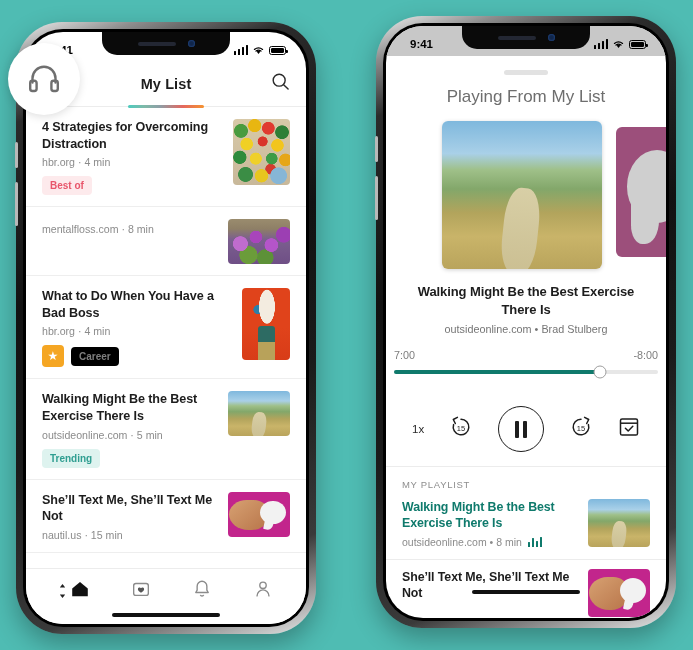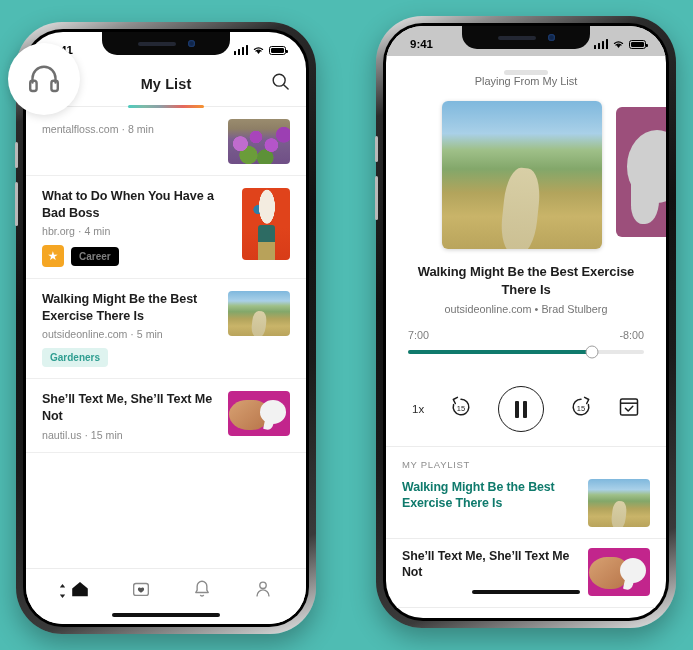--- a/index.html
+++ b/index.html
@@ -189,31 +189,31 @@
     width: 72px; height: 72px; border-radius: 50%;
     background: #fff;
     display: flex; align-items: center; justify-content: center;
     box-shadow: 0 2px 8px rgba(0,0,0,.13);
     z-index: 60;
   }
 
   
   .player-statusbar { background: #c8c8c8; }
   .grabber { width: 44px; height: 5px; border-radius: 3px; background: #e2e2e2; margin: 14px auto 0; }
-  .playing-from { text-align:center; font-size: 11px; color: #6e6e6e; font-weight: 500;}
+  .playing-from { text-align:center; font-size: 17px; color: #6e6e6e; margin-top: 12px; font-weight: 500;}
   .hero-row { display: flex; align-items: flex-start; gap: 14px; padding: 14px 0 0 56px; }
   .hero { width: 160px; height: 148px; border-radius: 6px; overflow: hidden; flex: none; box-shadow: 0 1px 4px rgba(0,0,0,.18); }
   .hero-next { width: 70px; height: 130px; border-radius: 6px; margin-top: 6px; flex: none; background:#9c4f7b; position: relative; overflow:hidden;}
   .hero-next .bub { position:absolute; left:16%; top:18%; width:86%; height:56%; background:#cfcfcf; border-radius:50%; }
   .hero-next .bub2 { position:absolute; left:22%; top:54%; width:40%; height:36%; background:#cfcfcf; border-radius: 0 0 50% 40%; }
 
   .track-title { text-align:center; font-size: 13px; font-weight: bold; color:#1d1d1d; line-height:1.35; margin: 14px 22px 0; letter-spacing:-.1px;}
   .track-sub { text-align:center; font-size: 10.8px; color:#757575; margin-top: 5px; }
 
-  .progress-wrap { margin: 14px 22px 0; }
+  .progress-wrap { margin: 14px 8px 0; }
   .times { display:flex; justify-content: space-between; font-size: 10.8px; color:#7d7d7d; }
   .bar { position: relative; height: 4px; background:#e7e7e7; border-radius: 3px; margin-top: 9px; }
   .bar .fill { position:absolute; left:0; top:0; height:100%; border-radius:3px; background:#0f7a6c; }
   .bar .knob { position:absolute; top:50%; width:13px; height:13px; border-radius:50%; background:#fff; border:1.4px solid #9e9e9e; transform: translate(-50%,-50%); }
 
   .controls { display:flex; align-items:center; justify-content: space-between; padding: 32px 26px 0; }
   .speed { font-size: 11.5px; color:#2a2a2a; font-weight:500; }
   .play-btn { width: 46px; height: 46px; border-radius: 50%; border: 1.6px solid #1d1d1d; display:flex; align-items:center; justify-content:center; }
   .play-btn .pause { display:flex; gap:4px; }
   .play-btn .pause i { width: 4px; height: 17px; background:#1d1d1d; border-radius:1px; display:block; }
@@ -272,41 +272,51 @@
             </svg>
         </span>
       </div>
       <div class="tabbar-line">
         <div class="tab-indicator"></div>
       </div>
 
       <div class="list" id="leftList">
           <div class="card">
             <div class="card-left">
+              <div class="card-title">4 Strategies for Overcoming Distraction</div>
+              <div class="card-meta">hbr.org · 4 min</div>
+              <div class="tagrow">
+                <span class="tag bestof">Best of</span>
+              </div>
+            </div>
+            <div class="thumb art-balls" style="width: 57px; height: 66px;"></div>
+          </div>
+          <div class="card">
+            <div class="card-left">
               <div class="card-meta">mentalfloss.com · 8 min</div>
             </div>
             <div class="thumb art-flowers" style="width: 62px; height: 45px;"></div>
           </div>
           <div class="card">
             <div class="card-left">
               <div class="card-title">What to Do When You Have a Bad Boss</div>
               <div class="card-meta">hbr.org · 4 min</div>
               <div class="tagrow">
                 <span class="star-badge">★</span>
                 <span class="tag career">Career</span>
               </div>
             </div>
             <div class="thumb art-boss" style="width: 48px; height: 72px;"></div>
           </div>
           <div class="card">
             <div class="card-left">
               <div class="card-title">Walking Might Be the Best Exercise There Is</div>
               <div class="card-meta">outsideonline.com · 5 min</div>
               <div class="tagrow">
-                <span class="tag trending">Gardeners</span>
+                <span class="tag trending">Trending</span>
               </div>
             </div>
             <div class="thumb art-trail" style="width: 62px; height: 45px;"></div>
           </div>
           <div class="card">
             <div class="card-left">
               <div class="card-title">She’ll Text Me, She’ll Text Me Not</div>
               <div class="card-meta">nautil.us · 15 min</div>
             </div>
             <div class="thumb art-text" style="width: 62px; height: 45px;">
@@ -447,20 +457,29 @@
           </svg>
         </span>
       </div>
 
       <div class="playlist-sec">
         <div class="pl-label">MY PLAYLIST</div>
         <div id="plList">
             <div class="pl-card">
               <div style="flex: 1 1 0%; padding-right: 10px;">
                 <div class="pl-title">Walking Might Be the Best Exercise There Is</div>
+                <div class="pl-meta">
+                  <span>outsideonline.com • 8 min</span>
+                  <span class="eq">
+                    <i></i>
+                    <i></i>
+                    <i></i>
+                    <i></i>
+                  </span>
+                </div>
               </div>
               <div class="thumb art-trail" style="width: 62px; height: 48px;"></div>
             </div>
             <div class="pl-card">
               <div style="flex: 1 1 0%; padding-right: 10px;">
                 <div class="pl-title plain">She’ll Text Me, She’ll Text Me Not</div>
               </div>
               <div class="thumb art-text" style="width: 62px; height: 48px;">
                 <div class="hand"></div>
                 <div class="bubble"></div>

